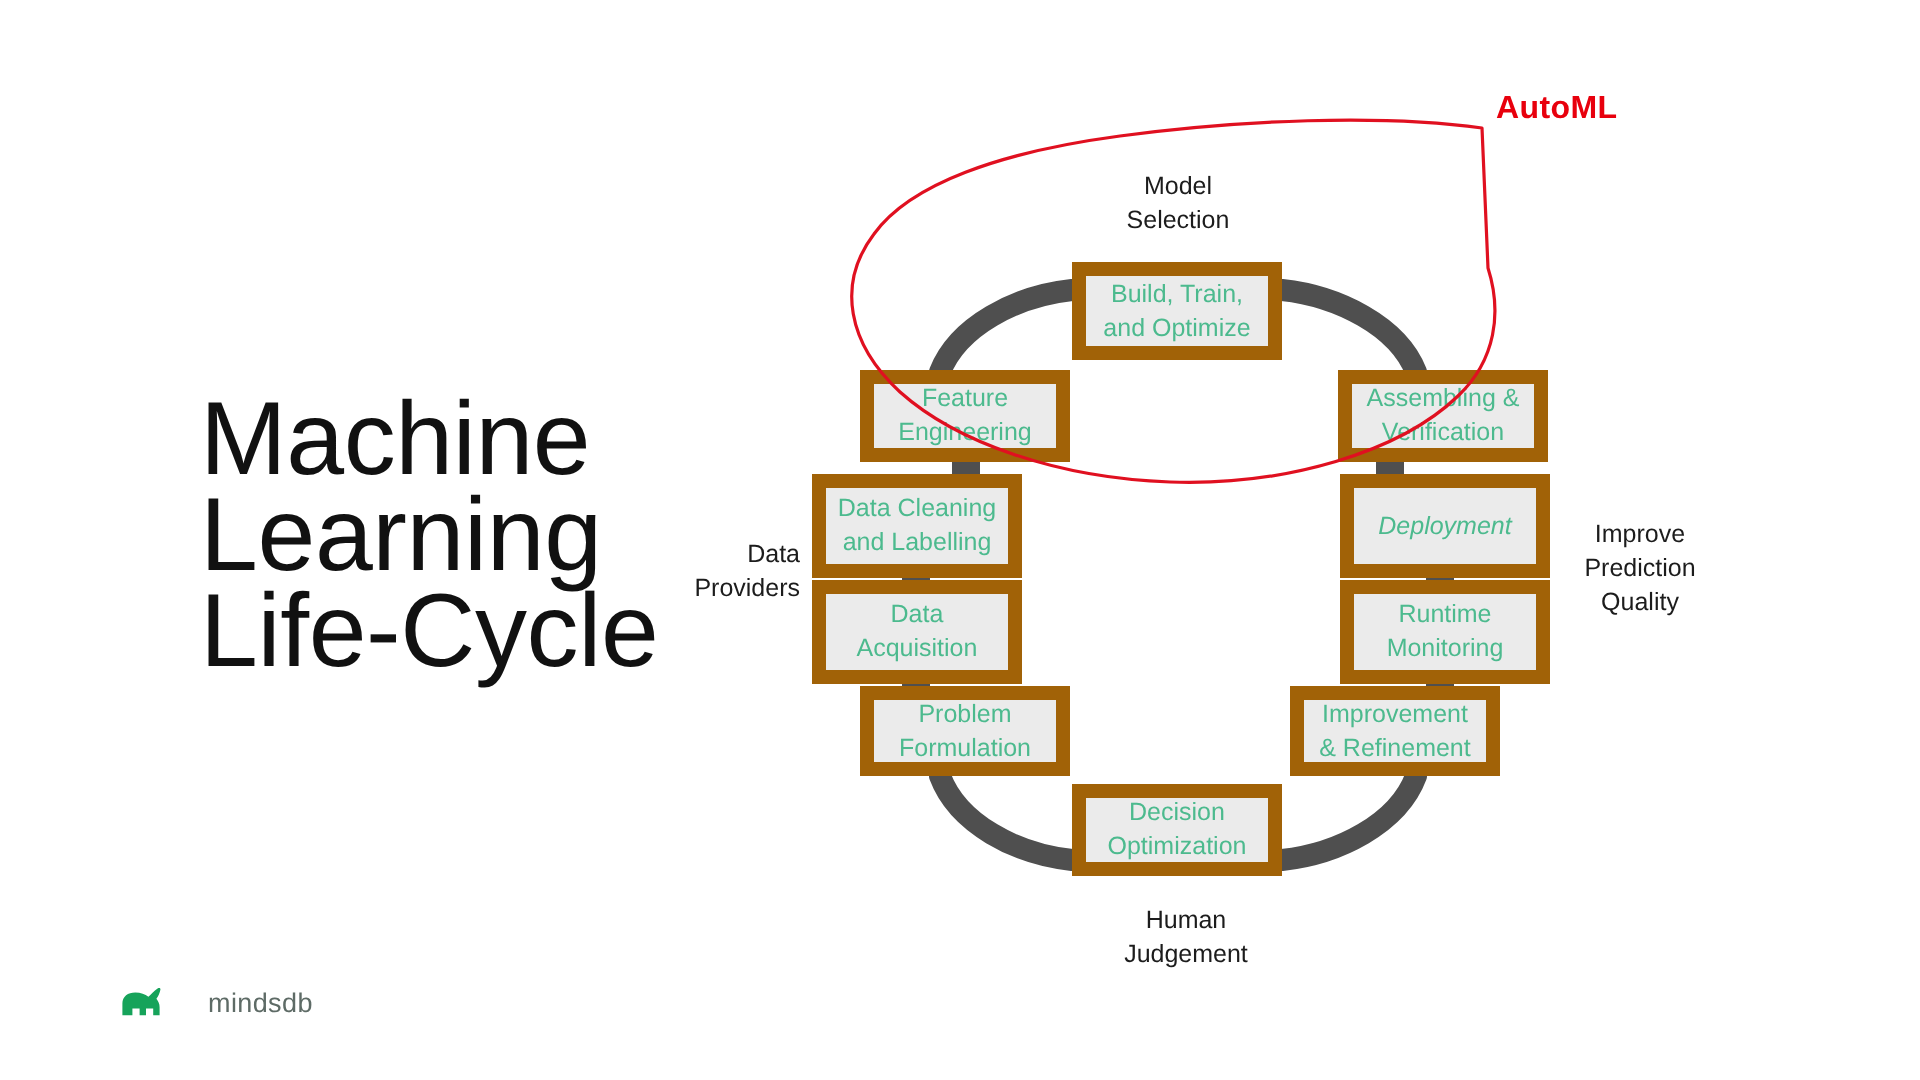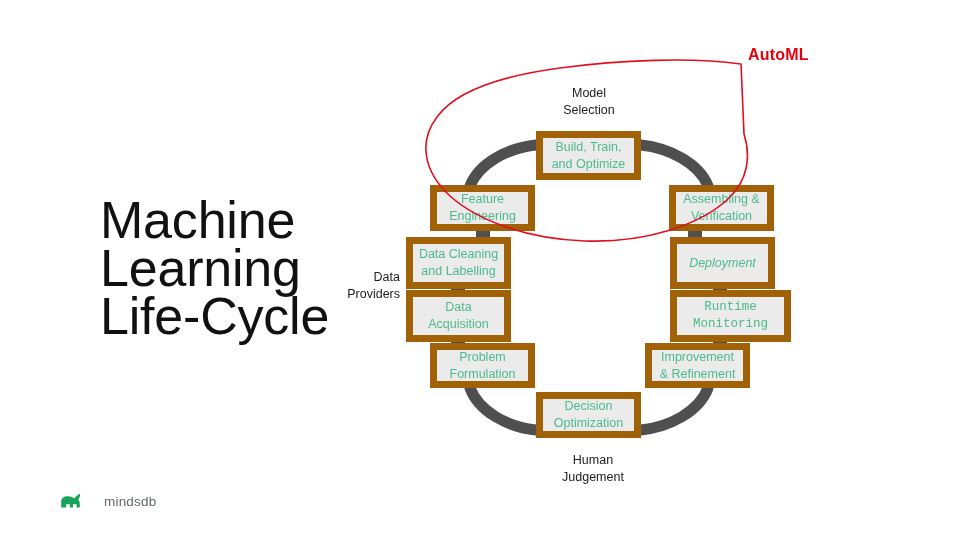--- a/index.html
+++ b/index.html
@@ -148,21 +148,21 @@
   <div class="link-tab" style="left:713px; top:341px;"></div>
 
   <div class="node" style="left:536px; top:131px; width:105px; height:49px;">Build, Train,
 and Optimize</div>
 
   <div class="node" style="left:645px; top:185px; width:105px; height:46px;margin-left:24px;">Assembling &amp;
 Verification</div>
 
   <div class="node" style="left:670px; top:237px; width:105px; height:52px;font-style:italic;">Deployment</div>
 
-  <div class="node" style="left:670px; top:290px; width:121px; height:52px;font-family:Liberation Mono, monospace;">Runtime
+  <div class="node" style="left:670px; top:290px; width:105px; height:52px;">Runtime
 Monitoring</div>
 
   <div class="node" style="left:645px; top:343px; width:105px; height:45px;">Improvement
 &amp; Refinement</div>
 
   <div class="node" style="left:536px; top:392px; width:105px; height:46px;">Decision
 Optimization</div>
 
   <div class="node" style="left:430px; top:343px; width:105px; height:45px;">Problem
 Formulation</div>
@@ -189,20 +189,23 @@
 
   <div class="annotation" id="label-model-selection">Model
 Selection</div>
 
   <div class="annotation" id="label-human-judgement">Human
 Judgement</div>
 
   <div class="annotation" id="label-data-providers">Data
 Providers</div>
 
+  <div class="annotation" id="label-improve-quality">Improve
+Prediction
+Quality</div>
 
   <div id="label-automl">AutoML</div>
 </div>
 
 <div id="brand-logo">
   <svg class="mark" width="26" height="16" viewBox="0 0 26 16">
     <path d="M1.2 14.6 L1.2 8.6 C1.2 5.2 4.0 3.2 7.6 3.2
              C10.4 3.2 12.6 4.1 14.2 5.4
              C15.4 4.2 17.0 2.4 18.8 1.2
              C19.6 0.7 20.4 1.0 20.2 1.9

